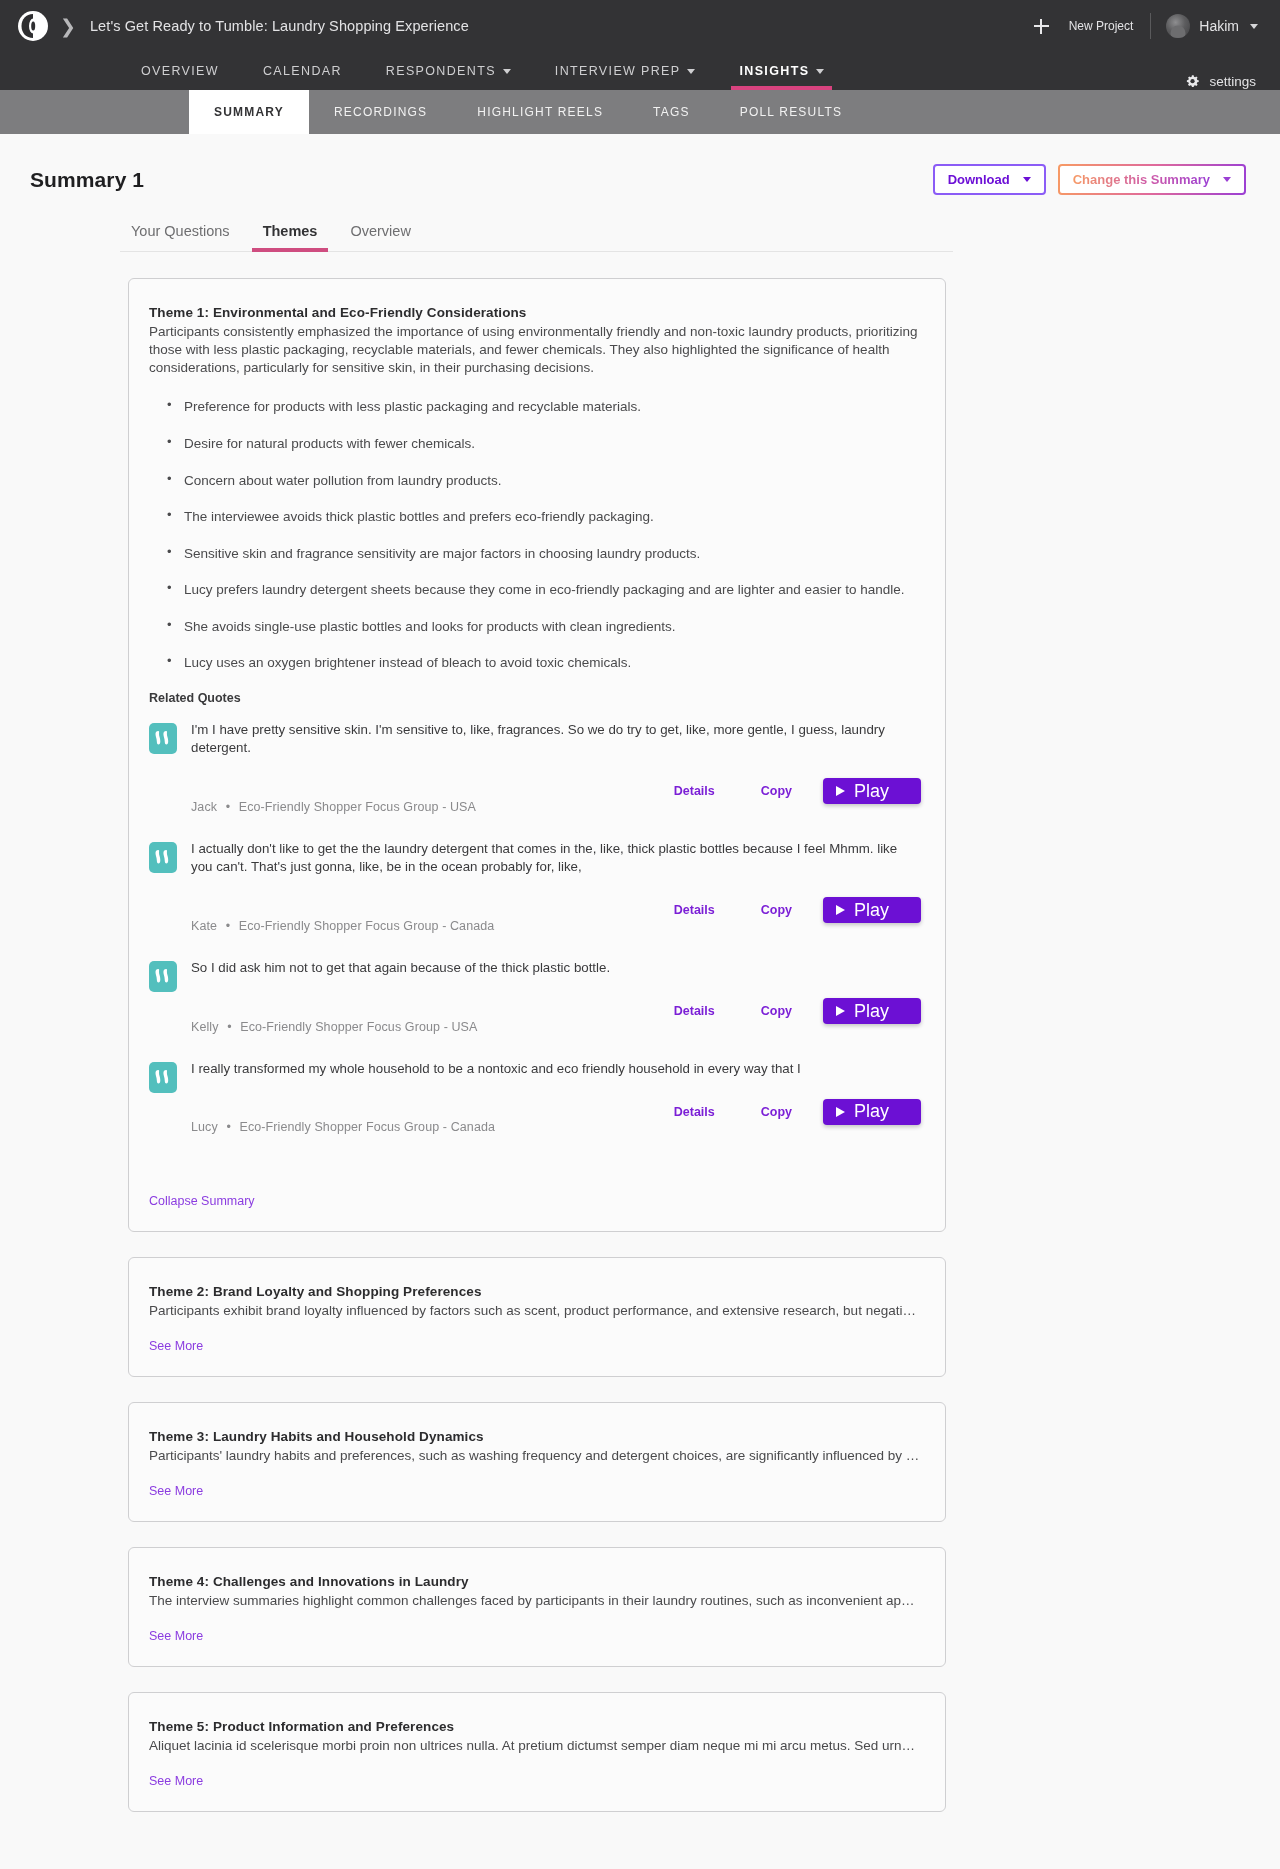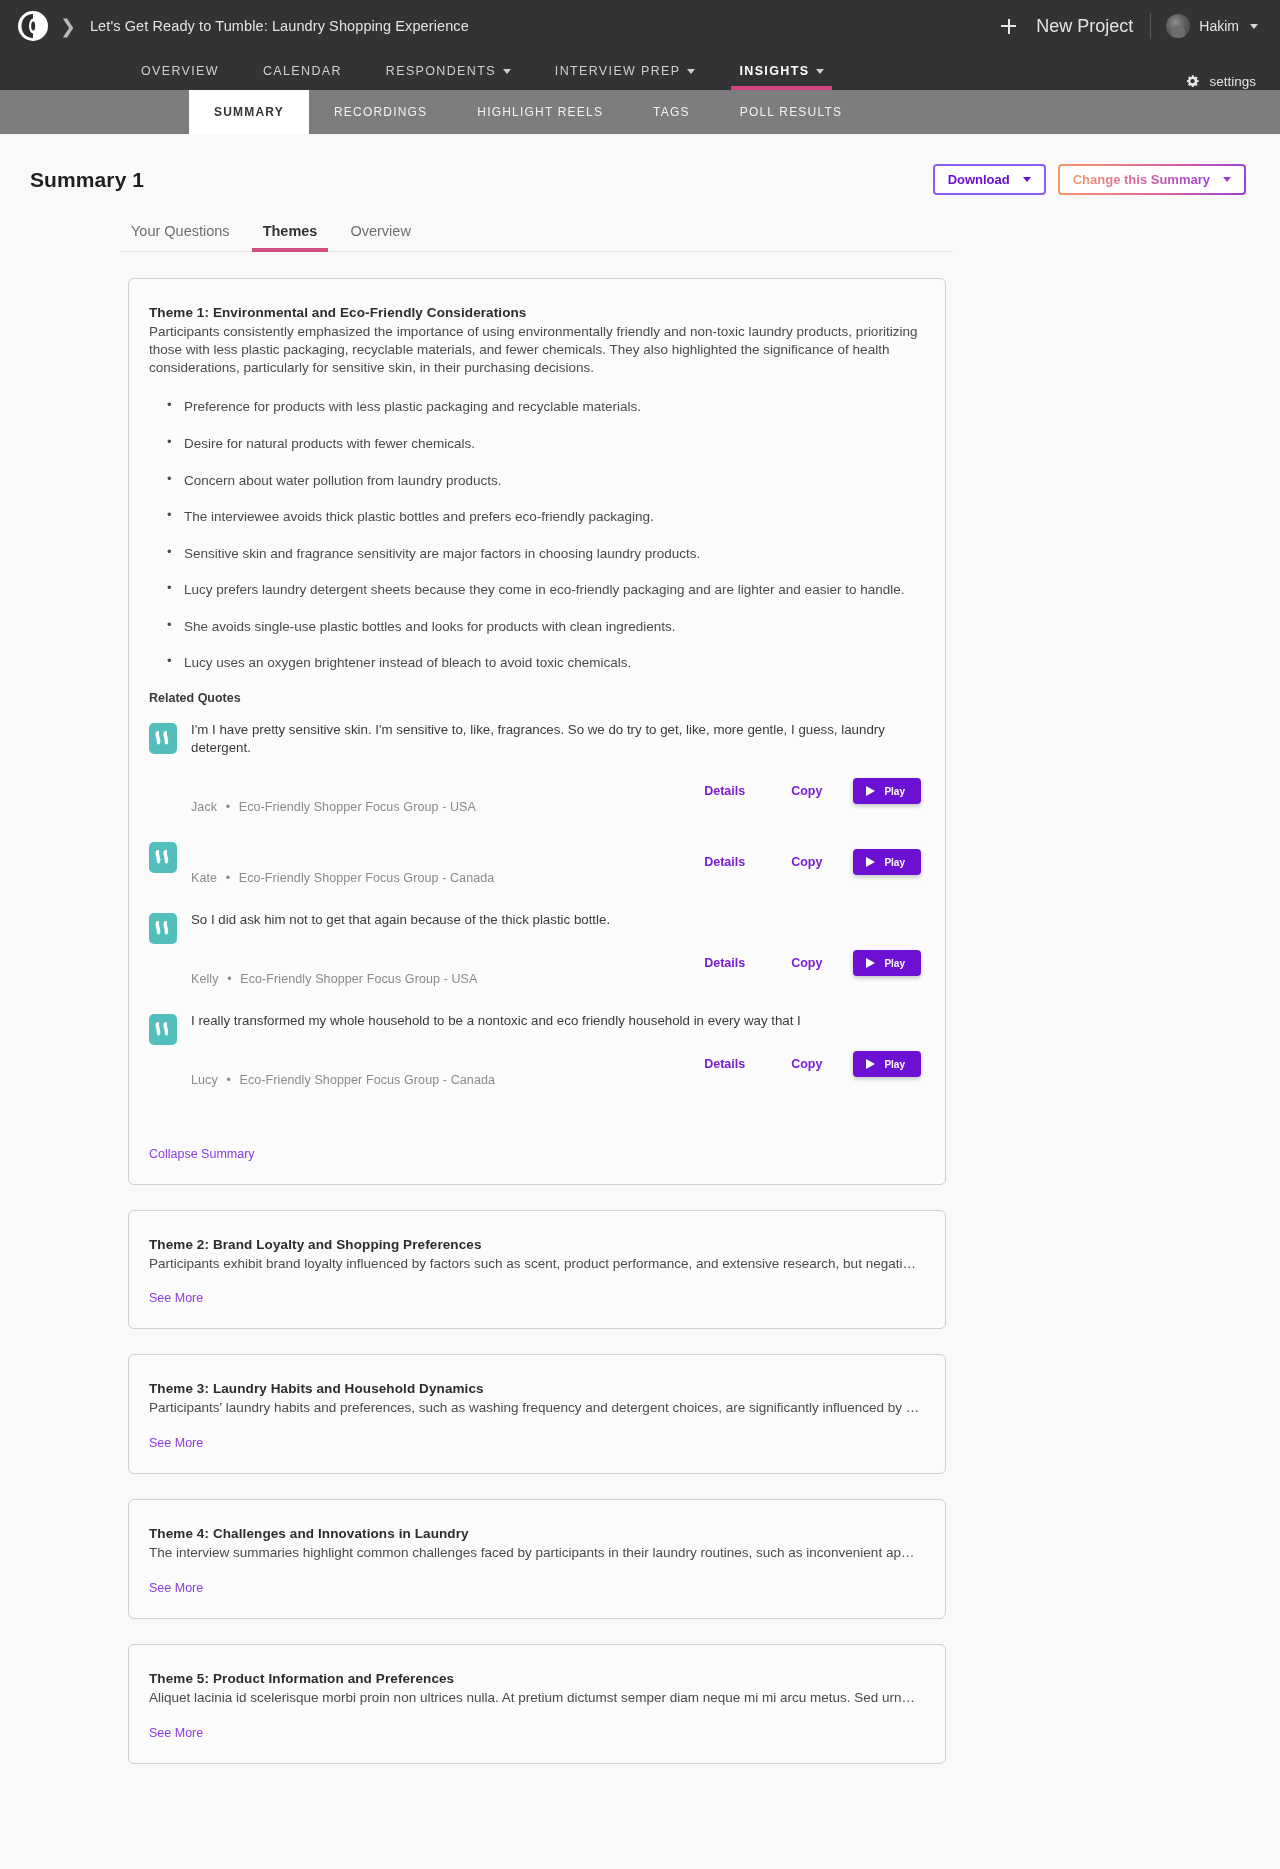--- a/index.html
+++ b/index.html
@@ -43,21 +43,21 @@
   }
   .topbar-right {
     margin-left: auto;
     display: flex;
     align-items: center;
     gap: 0;
   }
   .new-project {
     display: flex; align-items: center; gap: 20px;
     color: #e3e3e5;
-    font-size: 18px;
+    font-size: 12px;
     padding-right: 17px;
   }
   .plus-icon {
     display:inline-block;
     width: 15px; height: 15px;
     position: relative;
   }
   .plus-icon::before, .plus-icon::after {
     content: ""; position: absolute; background: #e8e8ea;
   }
@@ -365,24 +365,24 @@
     padding: 0 23px;
     white-space: nowrap;
   }
   .play-btn {
     background: #6c10d4;
     border-radius: 4px;
     height: 26px;
     display: inline-flex;
     align-items: center;
     gap: 9px;
-    padding: 0 16px 0 13px;
+    padding: 0 32px 0 13px;
     color: #ffffff;
-    font-size: 10px;
-    font-weight: bold;
+    font-size: 18px;
+    font-weight: normal;
     cursor: pointer;
     box-shadow: 0 2px 4px rgba(0,0,0,.22);
     margin-left: 8px;
   }
   .play-tri {
     width: 0; height: 0;
     border-top: 5.5px solid transparent;
     border-bottom: 5.5px solid transparent;
     border-left: 9px solid #ffffff;
   }
@@ -550,20 +550,21 @@
 
       
       <div class="quote">
         <div class="quote-icon">
           <svg width="16" height="14" viewBox="0 0 16 14" aria-hidden="true">
             <path fill="#ffffff" d="M3.2 0C1.5 0 .5 1.2.5 3.1c0 2.6 1.3 4.6 1.3 7.2 0 2 .6 3.3 1.7 3.3s1.8-1.2 1.8-3.3C5.3 7 4 5.5 4 3.1 4 1.3 4.6 0 3.2 0z"></path>
             <path fill="#ffffff" d="M11.1 0C9.4 0 8.4 1.2 8.4 3.1c0 2.6 1.3 4.6 1.3 7.2 0 2 .6 3.3 1.7 3.3s1.8-1.2 1.8-3.3c0-3.3-1.3-4.8-1.3-7.2 0-1.8.6-3.1-.8-3.1z"></path>
           </svg>
         </div>
         <div class="quote-body">
+          <div class="quote-text">I actually don't like to get the the laundry detergent that comes in the, like, thick plastic bottles because I feel Mhmm. like you can't. That's just gonna, like, be in the ocean probably for, like,</div>
           <div class="quote-meta-row">
             <div class="quote-attr">
               <span>Kate</span>
               <span class="dot">•</span>
               <span>Eco-Friendly Shopper Focus Group - Canada</span>
             </div>
             <div class="quote-actions">
               <span class="link-action">Details</span>
               <span class="link-action">Copy</span>
               <span class="play-btn">

